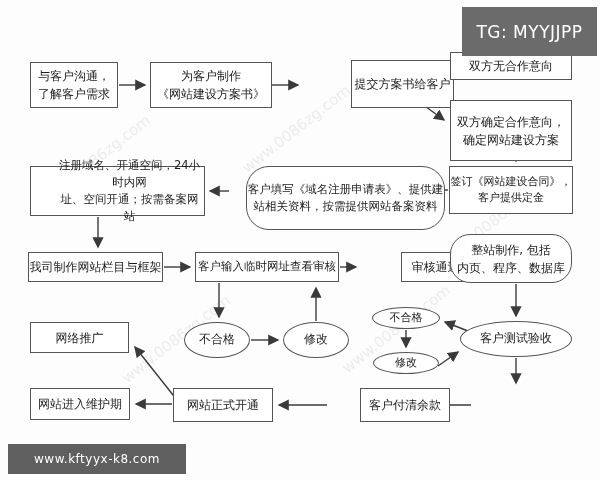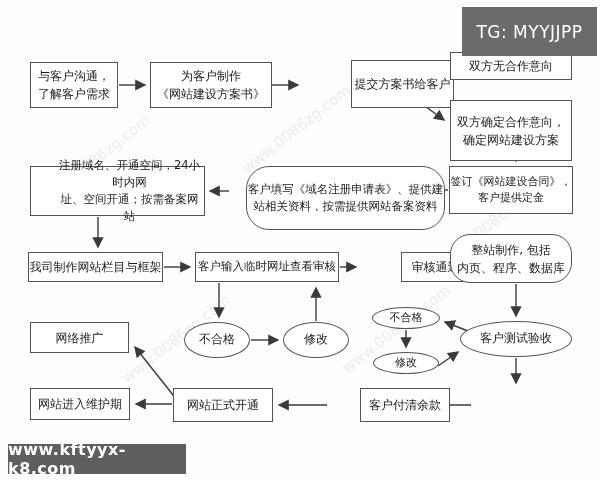--- a/index.html
+++ b/index.html
@@ -18,21 +18,21 @@
     white-space:pre-line;color:#1c1c1c;
   }
   .ellipse{border-radius:50%;line-height:1.1;}
   .fs11{font-size:11px;}
   .fs115{font-size:11.5px;}
   .badge{
     position:absolute;z-index:5;display:flex;align-items:center;justify-content:center;
     color:#ffffff;font-size:17px;letter-spacing:.5px;
   }
   .badge.tg{left:462px;top:7px;width:135px;height:49px;background:#6b6b6b;}
-  .badge.site{left:8px;top:444px;width:178px;height:30px;background:#5f5f5f;font-size:16px;font-weight:bold;}
+  .badge.site{left:8px;top:444px;width:178px;height:30px;background:#5f5f5f;font-size:12px;}
   .wm{
     position:absolute;z-index:1;font-size:15px;color:#b9a9a9;opacity:.22;
     transform:rotate(-38deg);white-space:nowrap;pointer-events:none;
   }
   
   #n-communicate{left:30px;top:62px;width:88px;height:46px;}
   #n-make_proposal{left:150px;top:62px;width:122px;height:46px;}
   #n-submit_proposal{left:303px;top:60px;width:103px;height:48px;margin-left:48px;}
   #n-no_intent{left:450px;top:52px;width:122px;height:28px;}
   #n-confirm_intent{left:450px;top:100px;width:122px;height:61px;}

